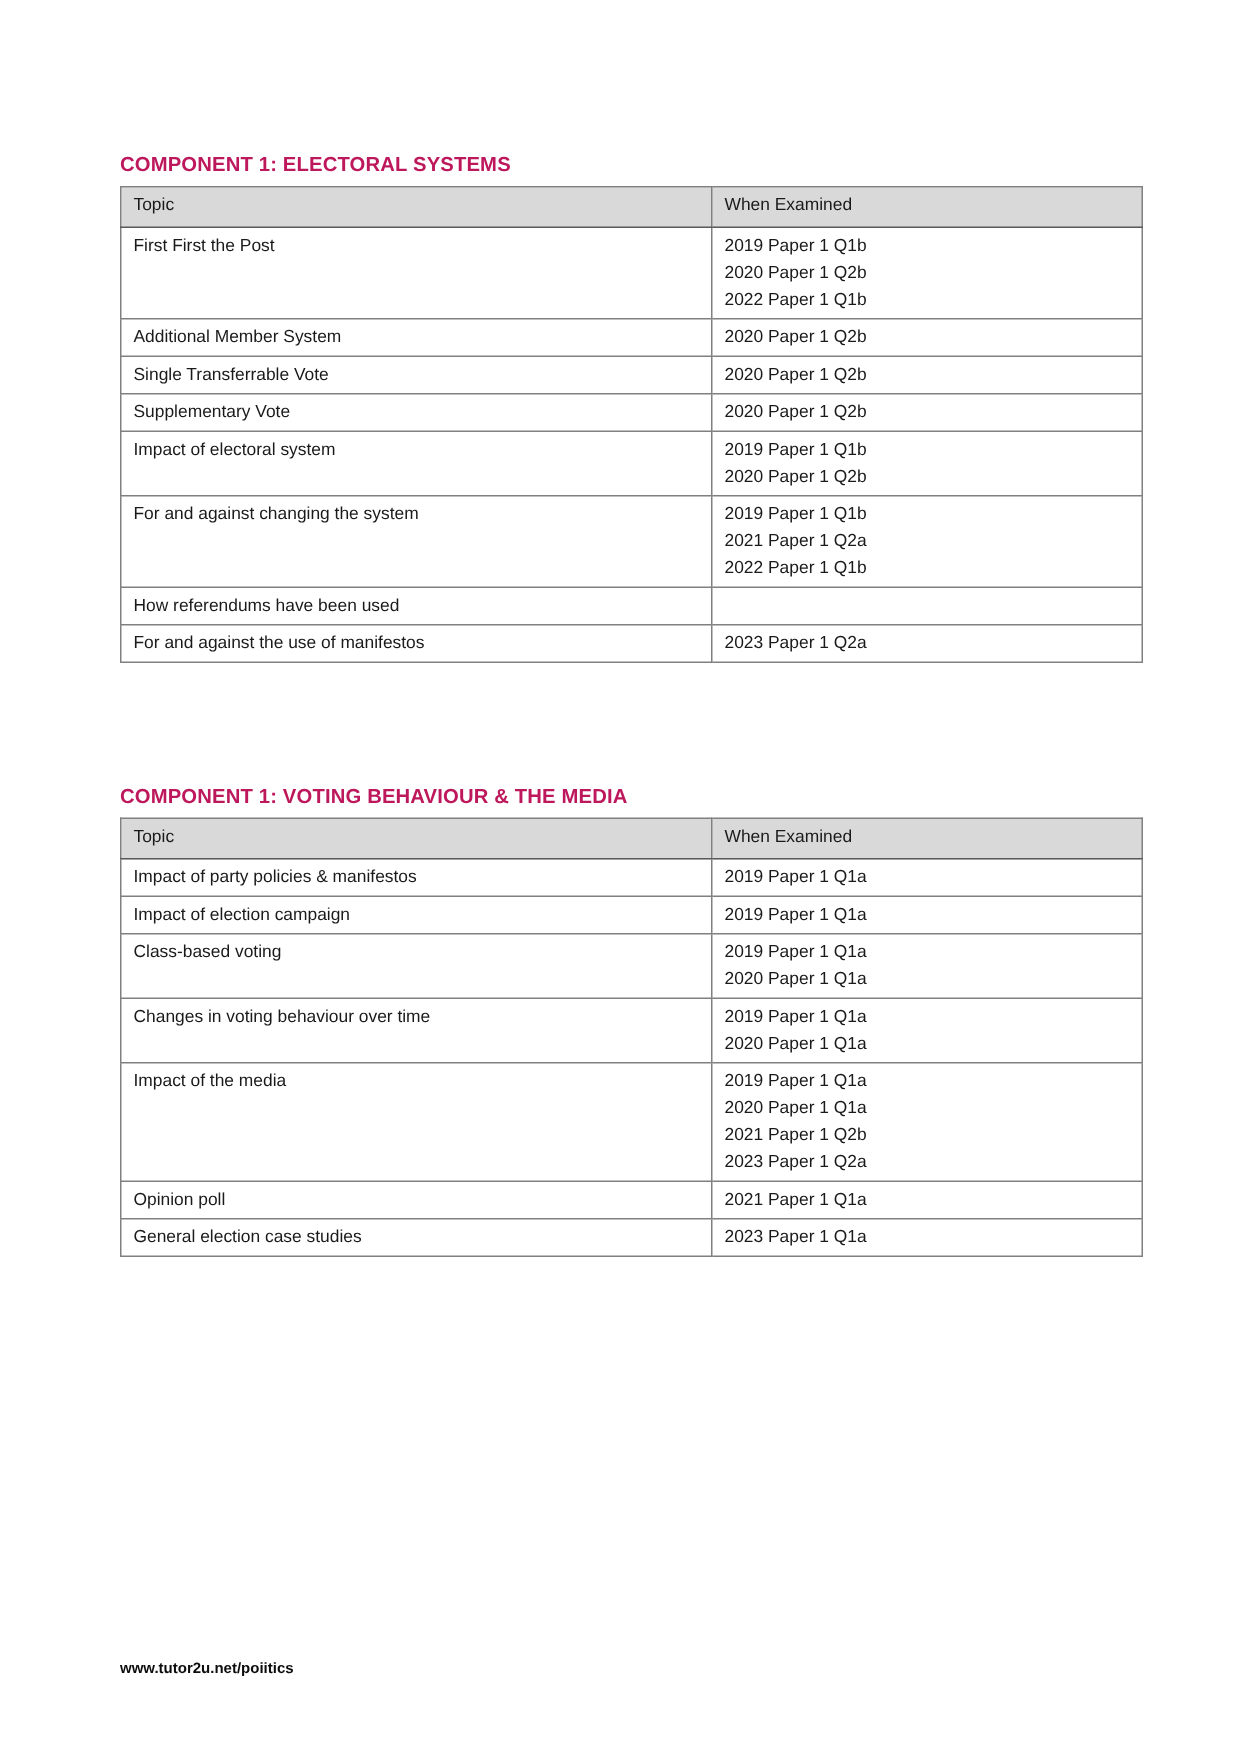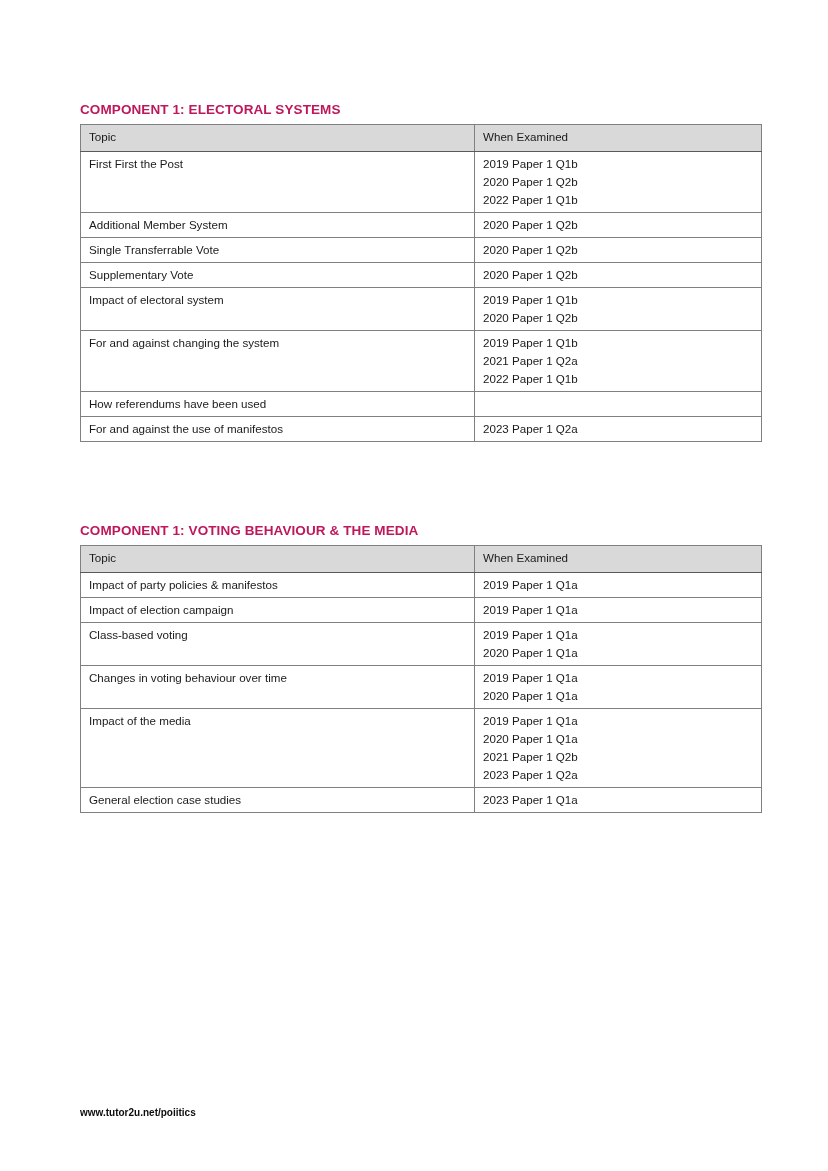--- a/index.html
+++ b/index.html
@@ -205,20 +205,26 @@
             <tr>
               <td class="topic-cell">Impact of the media</td>
               <td class="when-cell">
                 <span class="when-line">2019 Paper 1 Q1a</span>
                 <span class="when-line">2020 Paper 1 Q1a</span>
                 <span class="when-line">2021 Paper 1 Q2b</span>
                 <span class="when-line">2023 Paper 1 Q2a</span>
               </td>
             </tr>
             <tr>
+              <td class="topic-cell">Opinion poll</td>
+              <td class="when-cell">
+                <span class="when-line">2021 Paper 1 Q1a</span>
+              </td>
+            </tr>
+            <tr>
               <td class="topic-cell">General election case studies</td>
               <td class="when-cell">
                 <span class="when-line">2023 Paper 1 Q1a</span>
               </td>
             </tr>
           </tbody>
         </table>
       </div>
     </div>
 

